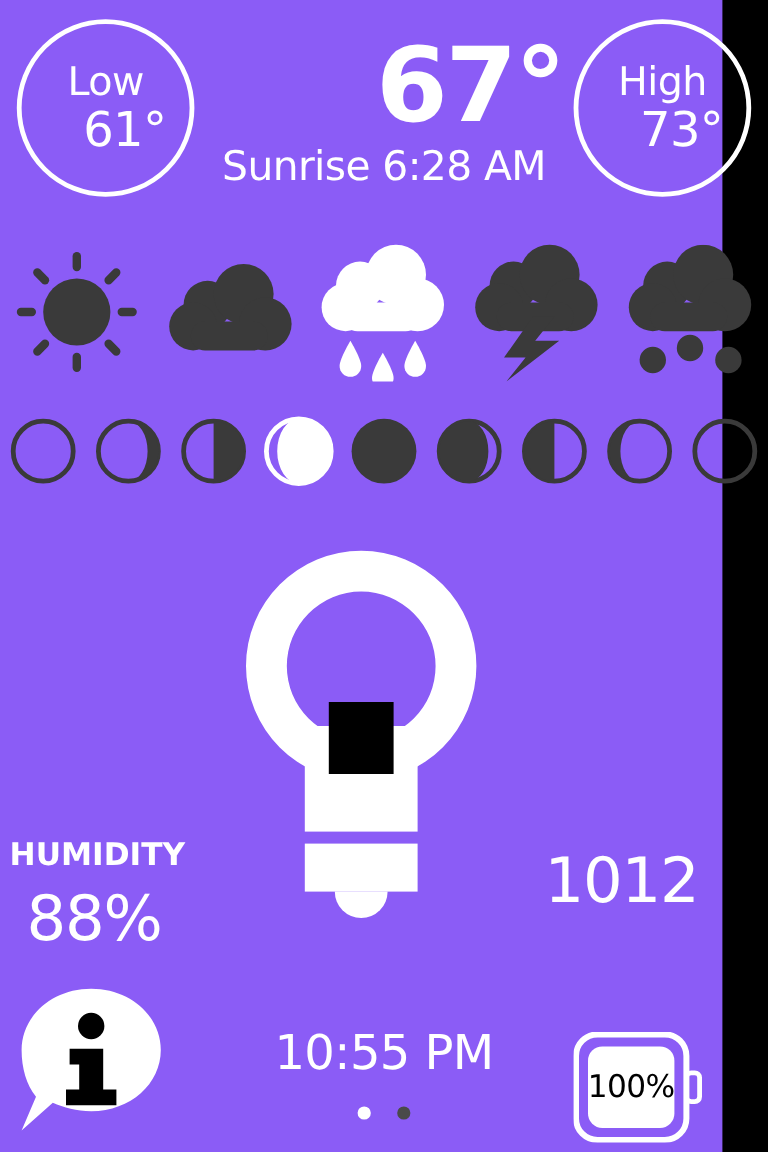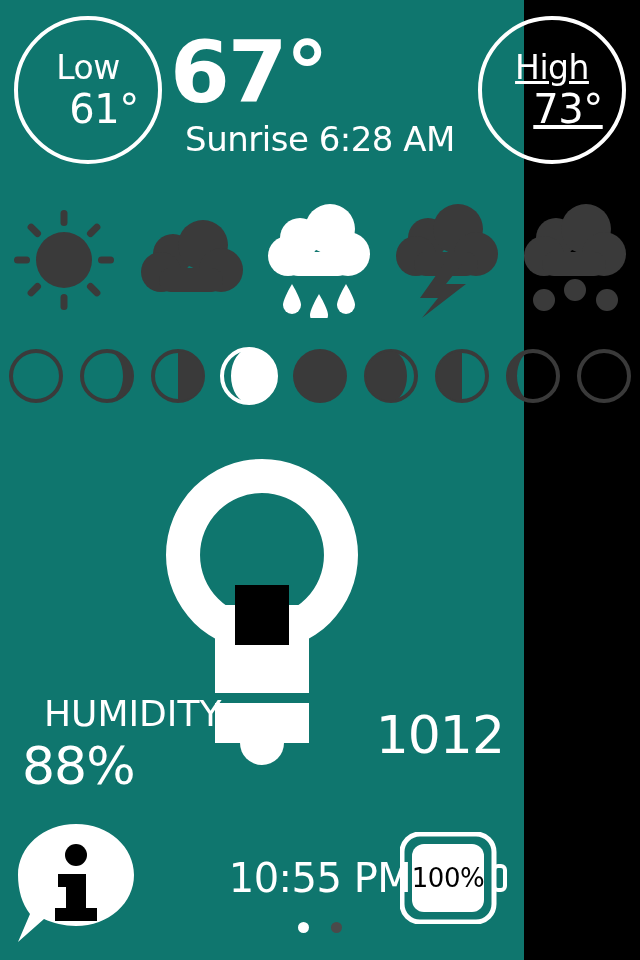--- a/index.html
+++ b/index.html
@@ -12,61 +12,61 @@
     height: 960px;
     overflow: hidden;
     font-family: "DejaVu Sans", "Liberation Sans", sans-serif;
     color: #ffffff;
     position: relative;
     -webkit-font-smoothing: antialiased;
   }
   .screen {
     position: absolute;
     inset: 0;
-    width: 524px;
+    width: 602px;
     height: 960px;
-    background: #0f766e;
+    background: #8b5cf6;
   }
 
   
   .hdr-circle {
     position: absolute;
     width: 148px;
     height: 148px;
     border-radius: 50%;
     border: 4px solid #ffffff;
     box-sizing: border-box;
     display: flex;
     flex-direction: column;
     align-items: center;
     justify-content: center;
     top: 16px;
   }
   .hdr-circle.low  { left: 14px; }
-  .hdr-circle.high { left: 478px; text-decoration: underline; }
+  .hdr-circle.high { left: 478px; }
   .hdr-label {
     font-size: 33px;
     line-height: 38px;
     font-weight: 400;
     letter-spacing: -0.5px;
   }
   .hdr-value {
     font-size: 40px;
     line-height: 45px;
     font-weight: 400;
     letter-spacing: -0.5px;
     margin-left: 32px;
   }
 
   .current-temp {
     position: absolute;
     top: 20px;
     left: 170px;
     width: 300px;
-    text-align: left;
+    text-align: right;
     font-size: 86px;
     line-height: 104px;
     font-weight: 700;
     letter-spacing: -2px;
   }
   .sunrise {
     position: absolute;
     top: 118px;
     left: 120px;
     width: 400px;
@@ -125,25 +125,24 @@
   .bulb svg { display: block; }
 
   
   .readout {
     position: absolute;
     top: 698px;
   }
   .readout.humidity { left: 4px;  width: 200px; text-align: left; }
   .readout.pressure { right: 6px; width: 230px; text-align: right; }
   .readout-label {
-    font-size: 36px;
+    font-size: 26px;
     line-height: 31px;
-    font-weight: 400;
+    font-weight: 700;
     letter-spacing: 0px;
-    margin-left: 36px;
   }
   .readout-value {
     font-size: 52px;
     line-height: 58px;
     font-weight: 400;
     letter-spacing: -1px;
     margin-top: 8px;
   }
   .readout.humidity .readout-label { padding-left: 4px; }
   .readout.humidity .readout-value { padding-left: 18px; }
@@ -185,21 +184,21 @@
     width: 11px;
     height: 11px;
     border-radius: 50%;
   }
   .dot.active   { background: #ffffff; }
   .dot.inactive { background: #4a4a4a; }
 
   .battery {
     position: absolute;
     right: 16px;
-    top: 832px;
+    top: 860px;
     width: 108px;
     height: 92px;
     margin-left: 12px;
   }
   .battery svg { display: block; }
   .battery-label {
     position: absolute;
     top: 0;
     left: 0;
     width: 96px;

